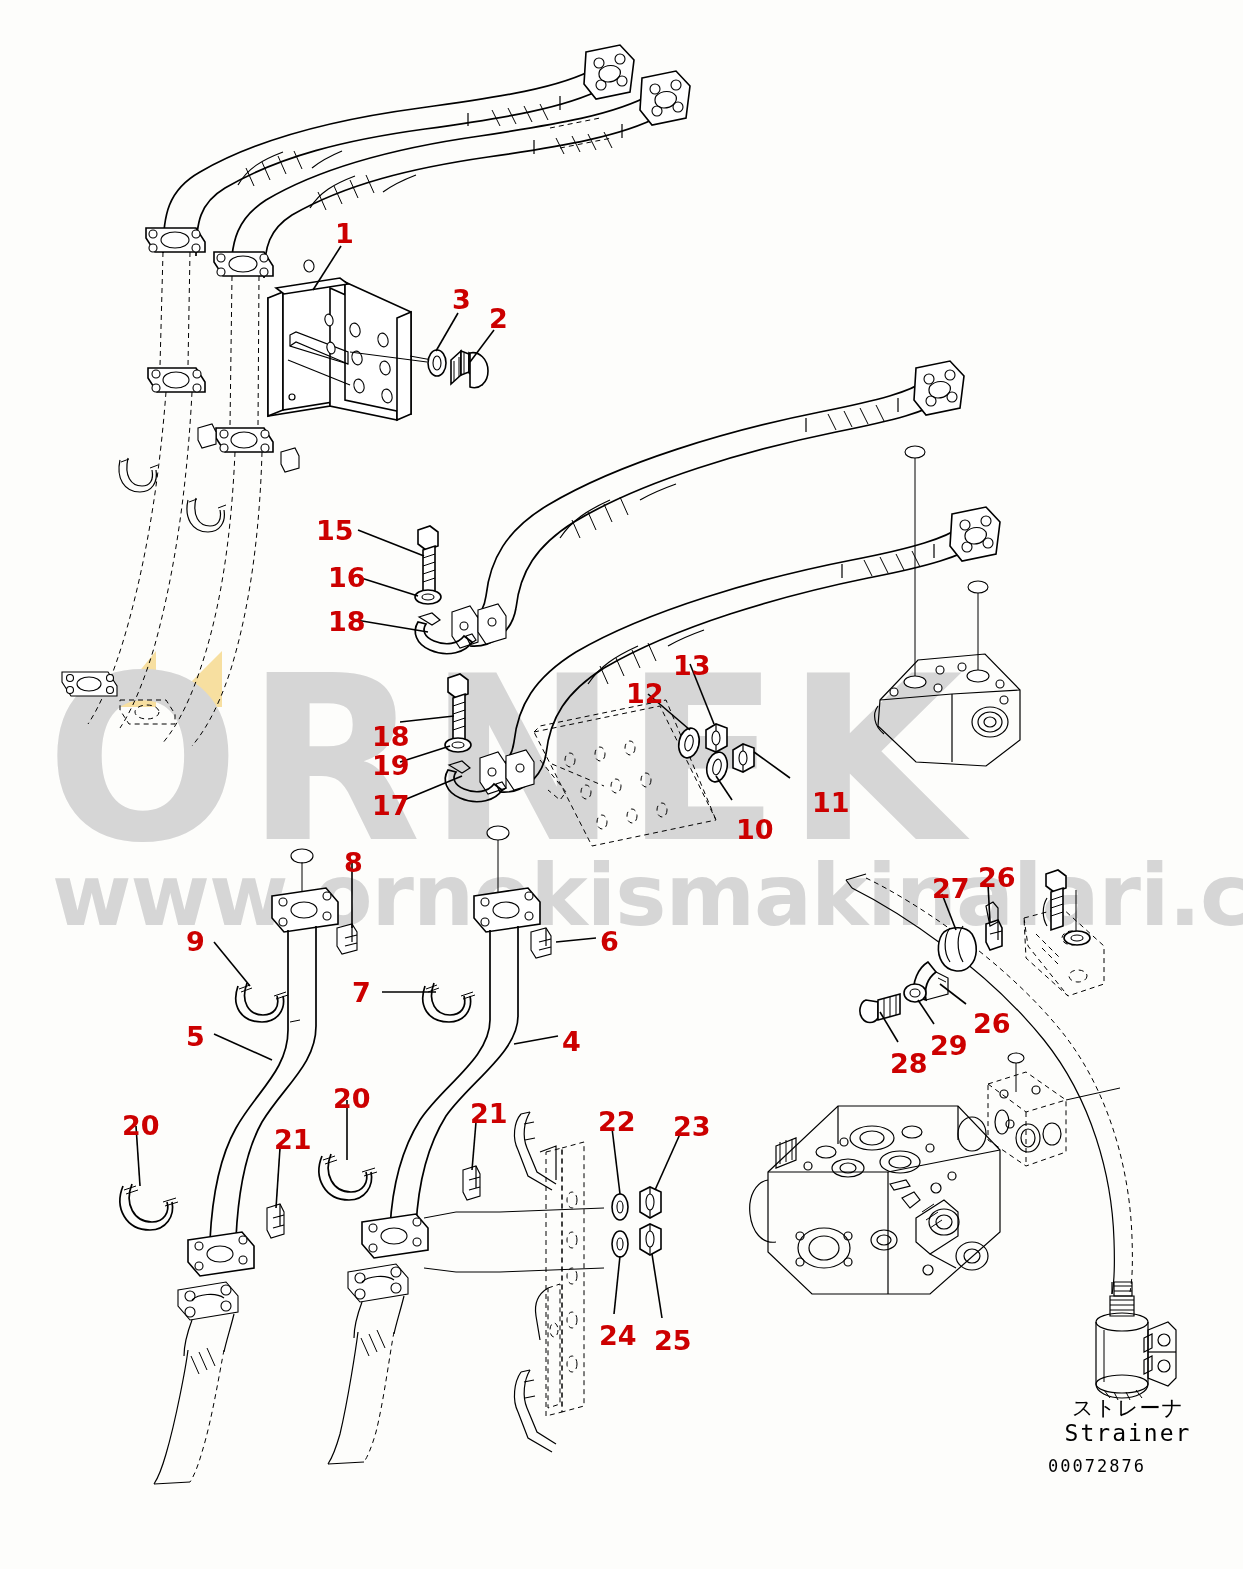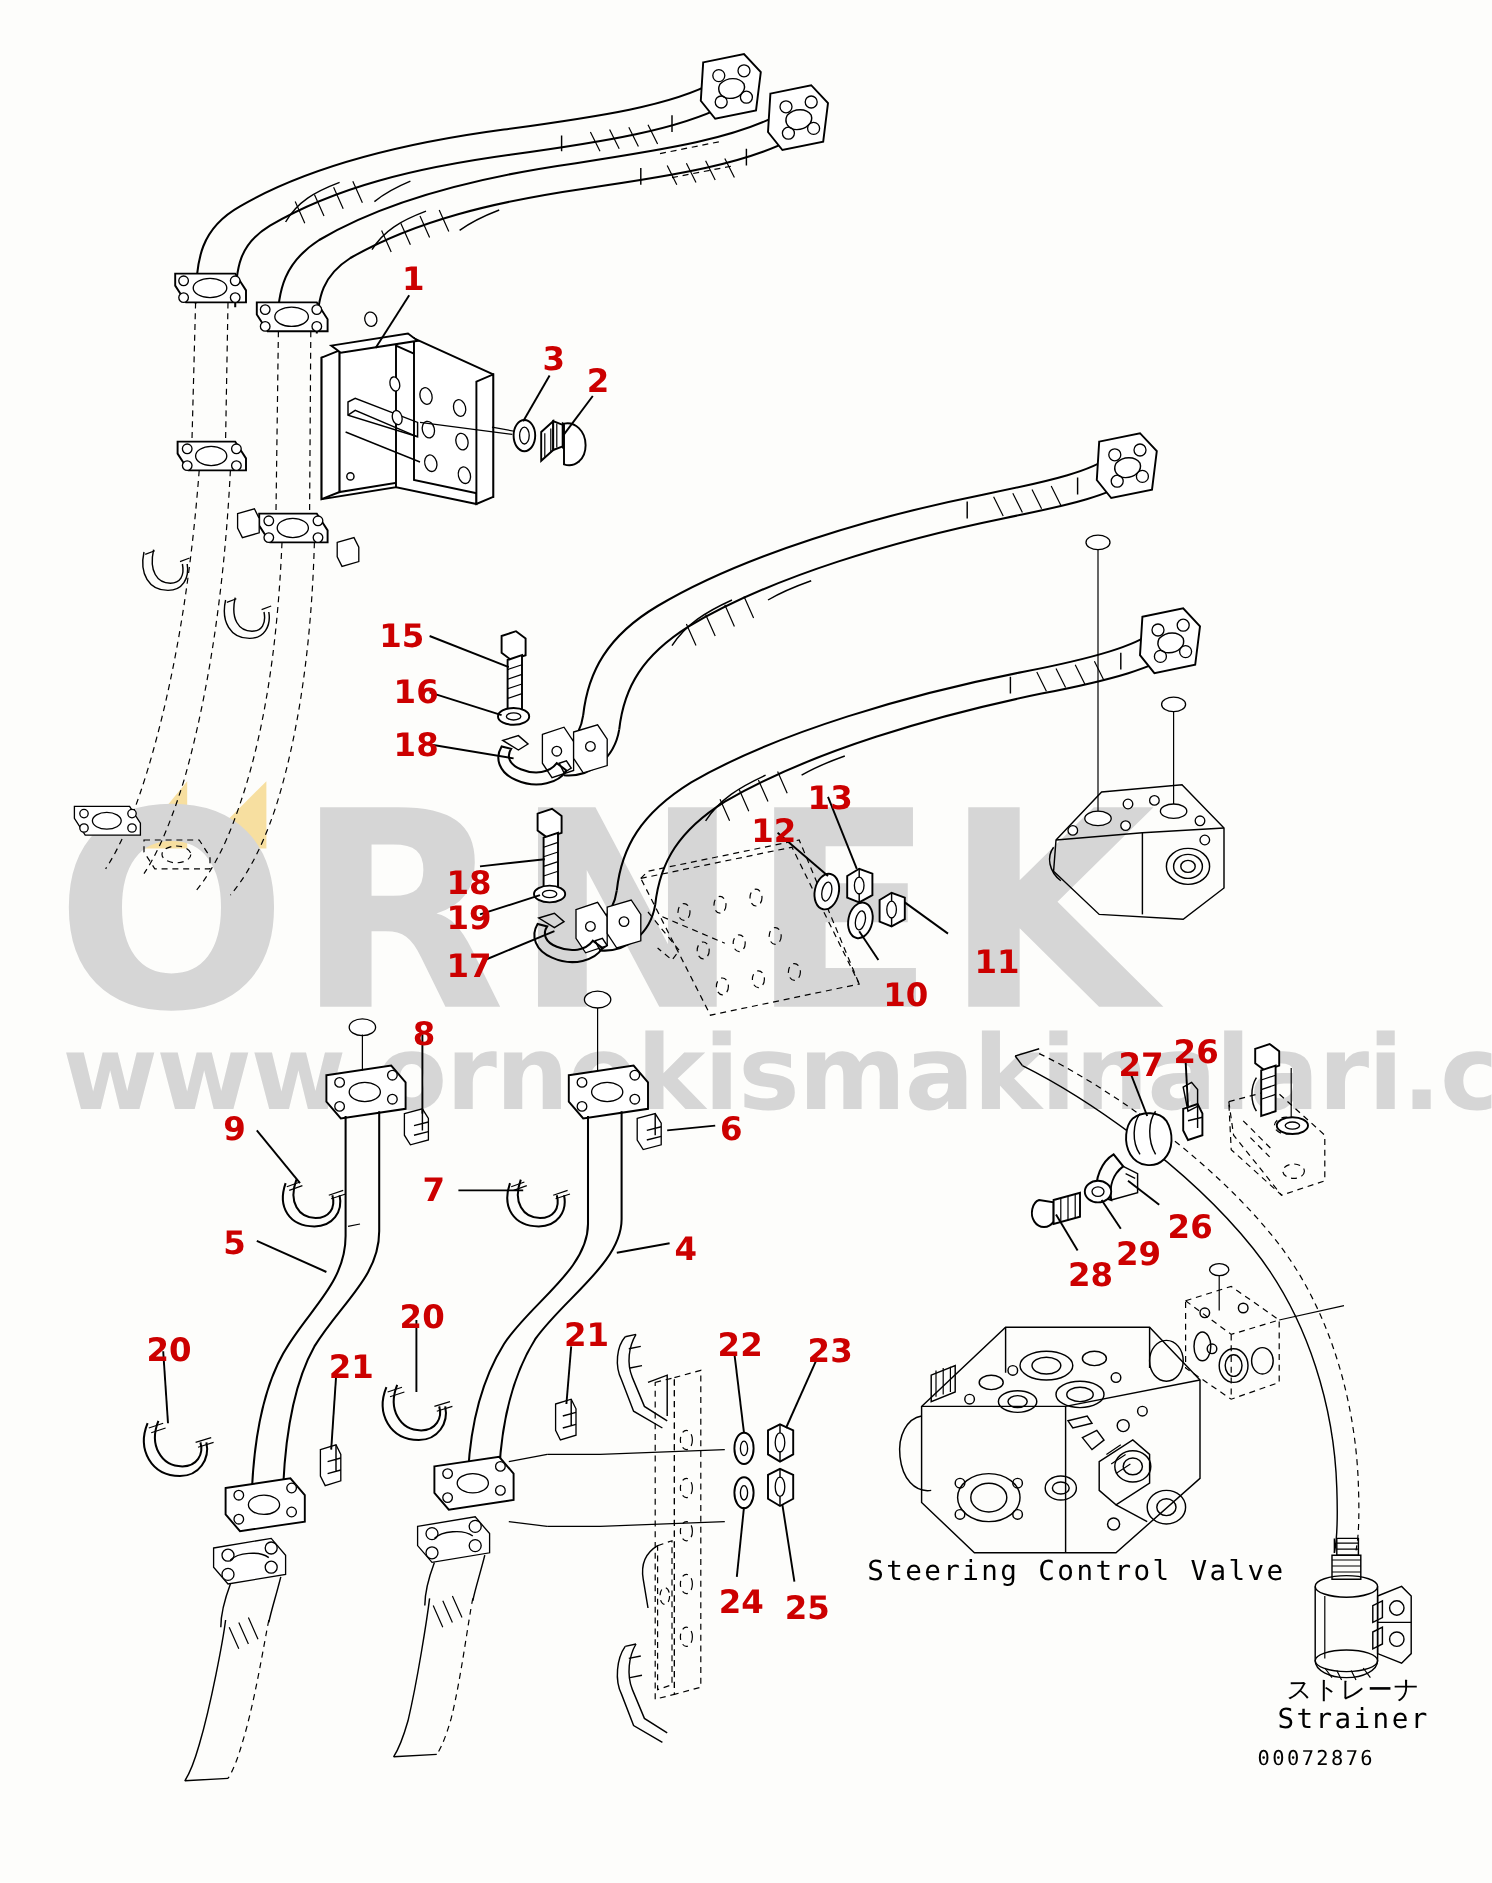--- a/index.html
+++ b/index.html
@@ -673,21 +673,20 @@
       <div class="callout" style="left: 654px; top: 1327px;">25</div>
       <div class="callout" style="left: 978px; top: 864px;">26</div>
       <div class="callout" style="left: 973px; top: 1010px;">26</div>
       <div class="callout" style="left: 932px; top: 875px;">27</div>
       <div class="callout" style="left: 890px; top: 1050px;">28</div>
       <div class="callout" style="left: 930px; top: 1032px;">29</div>
     </div>
 
   <div id="caption-layer">
       <div class="caption" style="left: 697px; top: 1297px; width: 400px;">
-        <div class="cap-en">Steering Control Valve</div>
       </div>
       <div class="caption" style="left: 928px; top: 1396px; width: 400px;">
         <div class="cap-jp">ストレーナ</div>
         <div class="cap-en">Strainer</div>
       </div>
     </div>
 
   <div id="drawing-no">00072876</div>
 
 </div>

